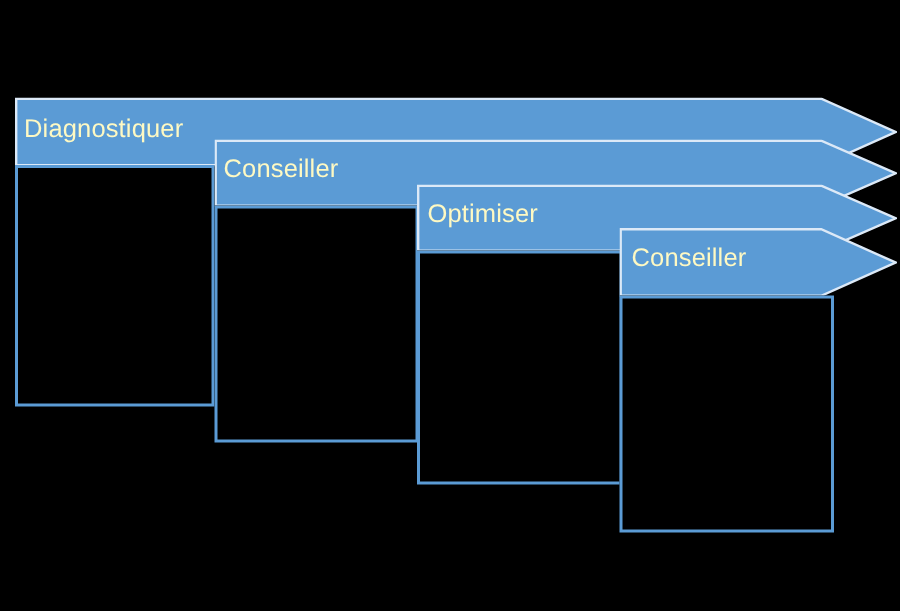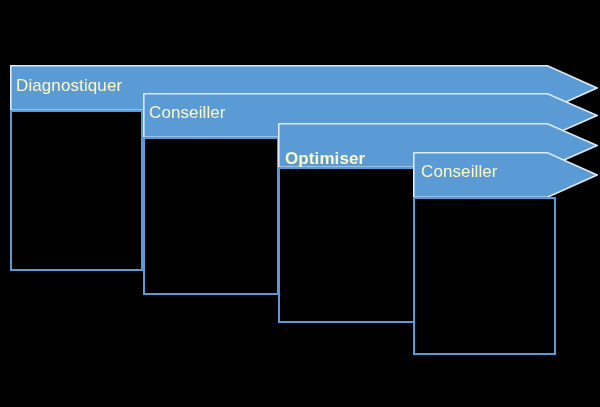--- a/index.html
+++ b/index.html
@@ -83,21 +83,21 @@
       <span class="box-text"></span>
     </div>
   </div>
 
   <div class="stage">
     <div class="arrow-band" style="left:278px; top:123px;">
       <svg width="320" height="45" viewBox="0 0 320 45">
         <path d="M 0.8 0.8 L 269.5 0.8 L 319 22.5 L 269.5 44.2 L 0.8 44.2 Z" fill="#5B9BD5" stroke="#DCE9F7" stroke-width="1.6" stroke-linejoin="miter"></path>
       </svg>
     </div>
-    <div class="band-label" style="left:285px; top:150px;font-weight:bold;">Optimiser</div>
+    <div class="band-label" style="left:285px; top:134px;">Optimiser</div>
     <div class="content-box" style="left:278px; top:167px; width:137px; height:156px;">
       <span class="box-text"></span>
     </div>
   </div>
 
   <div class="stage">
     <div class="arrow-band" style="left:413px; top:152px;">
       <svg width="185" height="46" viewBox="0 0 185 46">
         <path d="M 0.8 0.8 L 134.5 0.8 L 184 23 L 134.5 45.2 L 0.8 45.2 Z" fill="#5B9BD5" stroke="#DCE9F7" stroke-width="1.6" stroke-linejoin="miter"></path>
       </svg>

